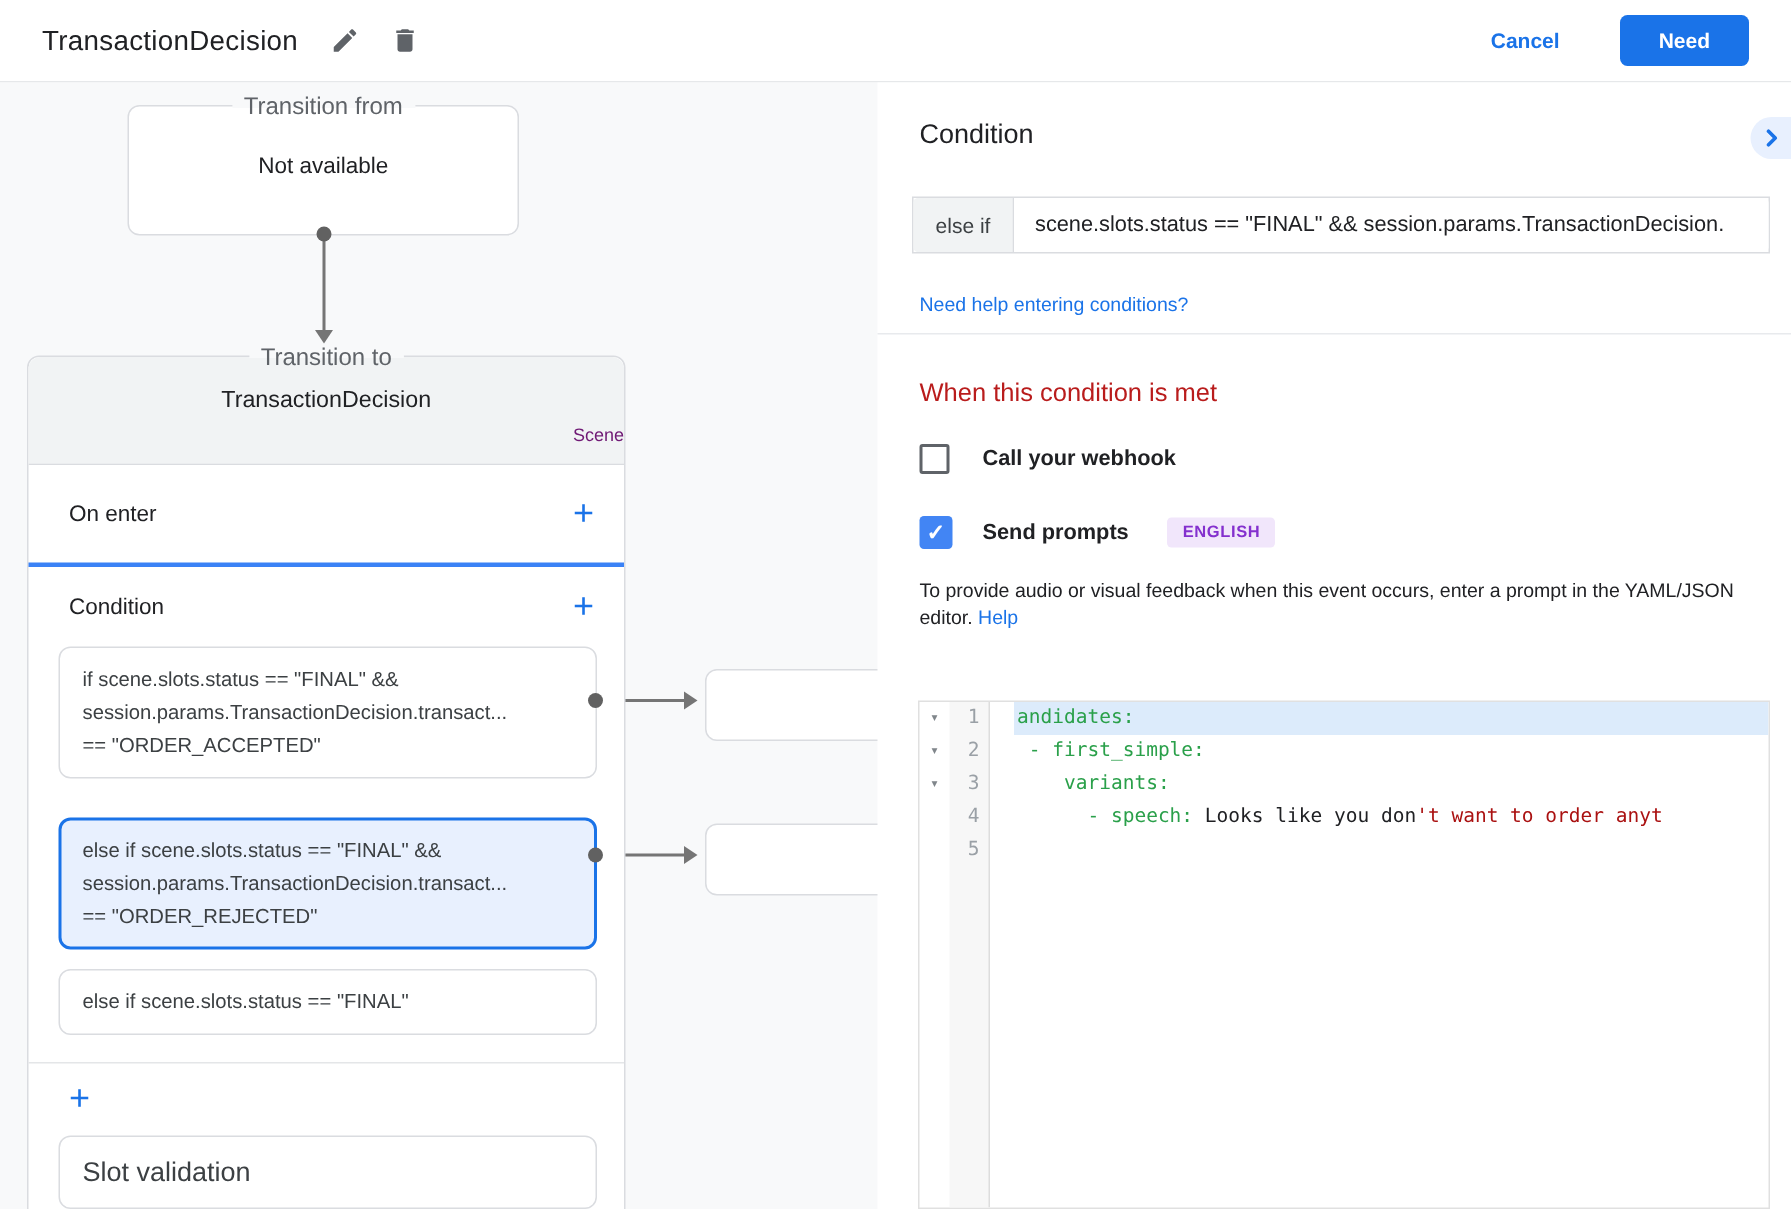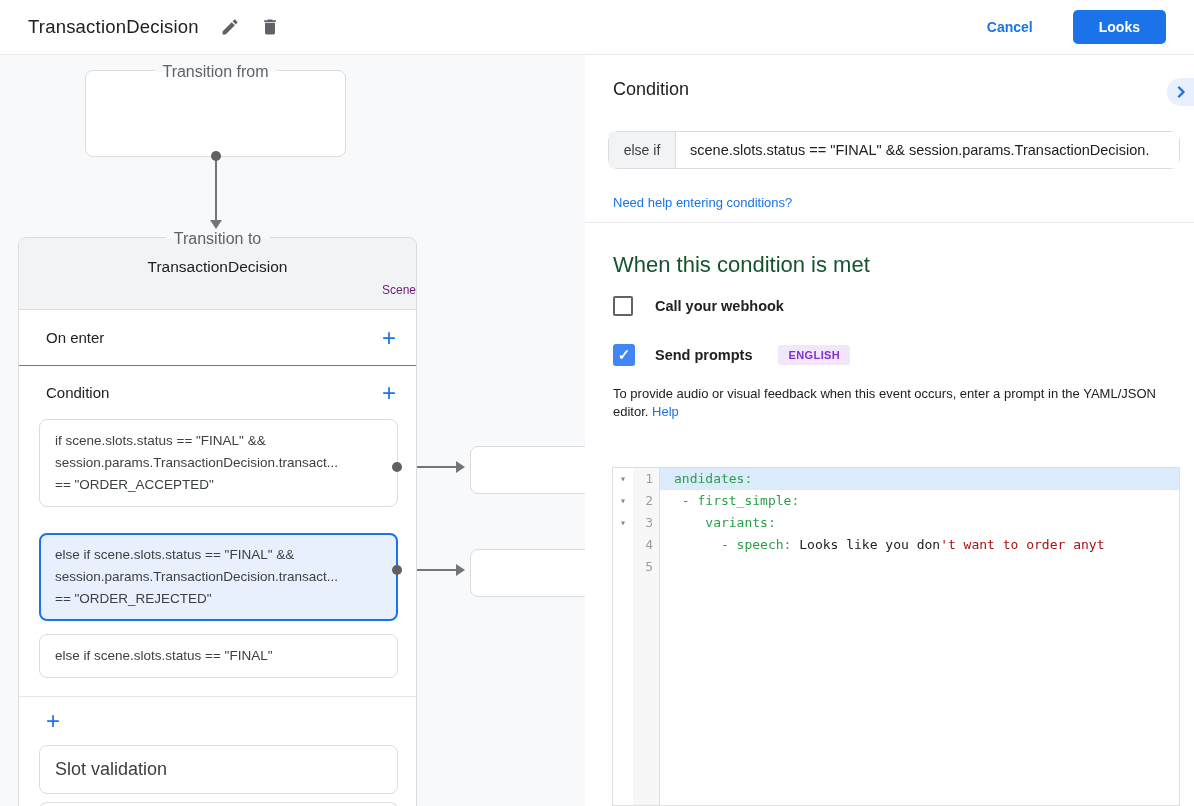--- a/index.html
+++ b/index.html
@@ -43,21 +43,21 @@
     background:#fff; border:1px solid #dadce0; border-radius:8px 8px 0 0; }
   .to-header { height:72px; background:#f1f3f4; border-bottom:1px solid #dadce0;
     border-radius:8px 8px 0 0; text-align:center; position:relative; }
   .to-header .flow-legend { background:linear-gradient(#f8f9fa 50%, #f1f3f4 50%);text-align:right; }
   .to-title { padding-top:20px; font-size:15.5px; color:#202124; }
   .to-subtitle { margin-top:7px; font-size:12px; color:#701a75;text-align:right; }
 
   .sec-row { display:flex; align-items:center; padding:0 20px 0 27px; }
   .sec-label { flex:1; font-size:15px; color:#202124; }
   .plus-btn { color:#1a73e8; font-size:24px; font-weight:300; line-height:20px; cursor:pointer; }
-  .row-onenter { height:56px; border-bottom:1px solid #3b82f6; }
+  .row-onenter { height:68px; border-bottom:3px solid #3b82f6; }
   .row-sechead { height:53px; }
   .cards { padding:0 18px 0 20px; }
   .cond-card { background:#fff; border:1px solid #dadce0; border-radius:8px;
     padding:10px 15px; font-size:13.5px; color:#3c4043; line-height:22px; cursor:pointer; }
   .cond-card.selected { background:#e8f0fe; border:2px solid #1a73e8; padding:9px 14px; }
   .card-gap1 { margin-top:26px; }
   .card-gap2 { margin-top:13px; }
   .sec-divider { height:1px; background:#e4e6e8; margin-top:18px; }
   .row-slothead { height:48px; }
   .slot-card { margin:0 18px 0 20px; background:#fff; border:1px solid #dadce0; border-radius:8px;
@@ -70,29 +70,29 @@
 
   
   .panel { position:absolute; left:585px; top:0; width:609px; height:751px;
     background:#fff; z-index:2; }
   .panel-heading { position:absolute; left:28px; top:24px; font-size:18px; color:#202124; }
   .chevron-btn { position:absolute; right:0; top:23px; width:27px; height:28px;
     background:#e8f0fe; border-radius:14px 0 0 14px; display:flex; align-items:center;
     justify-content:center; cursor:pointer; }
   .chevron-btn svg { stroke:#1a73e8; }
   .cond-row { position:absolute; left:23px; top:76px; width:572px; height:38px;
-    border:1px solid #dadce0; border-radius:10px; display:flex; background:#fff; }
+    border:1px solid #dadce0; border-radius:0; display:flex; background:#fff; }
   .cond-prefix { width:67px; background:#f1f3f4; border-right:1px solid #dadce0;
     border-radius:3px 0 0 3px; display:flex; align-items:center; justify-content:center;
     font-size:14px; color:#3c4043; }
   .cond-input { flex:1; border:none; outline:none; font-size:14.5px; color:#202124;
     padding:0 4px 0 14px; font-family:"Liberation Sans", sans-serif; border-radius:0 3px 3px 0; }
   .help-link { position:absolute; left:28px; top:128px; font-size:13px; color:#1a73e8; cursor:pointer;margin-top:12px; }
   .panel-divider { position:absolute; left:0; right:0; top:167px; height:1px; background:#e8eaed; }
-  .met-heading { position:absolute; left:28px; top:197px; font-size:22px; color:#14532d; }
+  .met-heading { position:absolute; left:28px; top:197px; font-size:17px; color:#b91c1c; }
 
   .check-row { position:absolute; left:28px; display:flex; align-items:center; }
   .row-webhook { top:241px; }
   .row-prompts { top:289px; }
   .checkbox { width:20px; height:20px; border:2px solid #5f6368; border-radius:2px;
     background:#fff; cursor:pointer; flex:none; }
   .checkbox.checked { width:22px; height:22px; border:none; border-radius:3px;
     background:#4285f4; color:#fff; display:flex; align-items:center; justify-content:center;
     font-size:15px; font-weight:bold; }
   .check-label { margin-left:22px; font-size:14.5px; font-weight:bold; color:#202124; }
@@ -112,21 +112,21 @@
   
   .editor { position:absolute; left:27px; top:412px; width:568px; height:339px;
     border:1px solid #e0e0e0; background:#fff; overflow:hidden;
     font-family:"DejaVu Sans Mono", monospace; font-size:13px; }
   .gutter-bg { position:absolute; left:20px; top:0; bottom:0; width:27px;
     background:#f7f7f7; border-right:1px solid #ddd; }
   .crow { position:relative; display:flex; height:22px; line-height:22px; }
   .fold { width:20px; text-align:center; color:#80868b; font-size:10px; flex:none; }
   .lnum { width:27px; flex:none; color:#9aa0a6; text-align:right; padding-right:7px;
     position:relative; }
-  .ccode { flex:1; white-space:pre; padding-left:14px; color:#202124; }
+  .ccode { flex:1; white-space:pre; padding-left:2px; color:#202124;margin-left:16px; }
   .crow.hl .ccode { background:#dcebfb; }
   .tk-key { color:#2aa04a; }
   .tk-str { color:#aa1111; }
 </style>
 </head>
 <body>
 
 <div class="topbar">
   <span class="page-title">TransactionDecision</span>
   <span class="title-icons">
@@ -136,29 +136,30 @@
         </svg>
     </span>
     <span class="icon-btn">
       <svg width="20" height="20" viewBox="0 0 24 24">
           <path d="M6 19c0 1.1.9 2 2 2h8c1.1 0 2-.9 2-2V7H6v12zM19 4h-3.5l-1-1h-5l-1 1H5v2h14V4z"></path>
         </svg>
     </span>
   </span>
   <span class="topbar-spacer"></span>
   <span class="cancel-btn">Cancel</span>
-  <button class="save-btn">Looks</button>
+  <button class="save-btn">Need</button>
 </div>
 
 <div class="main">
 
   <div class="canvas">
 
     <div class="from-box">
       <span class="flow-legend">Transition from</span>
+      <div class="from-box-label">Not available</div>
     </div>
 
     <span class="conn-dot" style="left:211px; top:96px;"></span>
     <span class="conn-vline" style="left:215px; top:101px; height:64px;"></span>
     <span class="arrow-down" style="left:210px; top:165px;"></span>
 
     <span class="conn-hline" style="left:397px; top:411px; width:62px;"></span>
     <span class="conn-dot" style="left:392px; top:407px;"></span>
     <span class="arrow-right" style="left:456px; top:406px;"></span>
 

